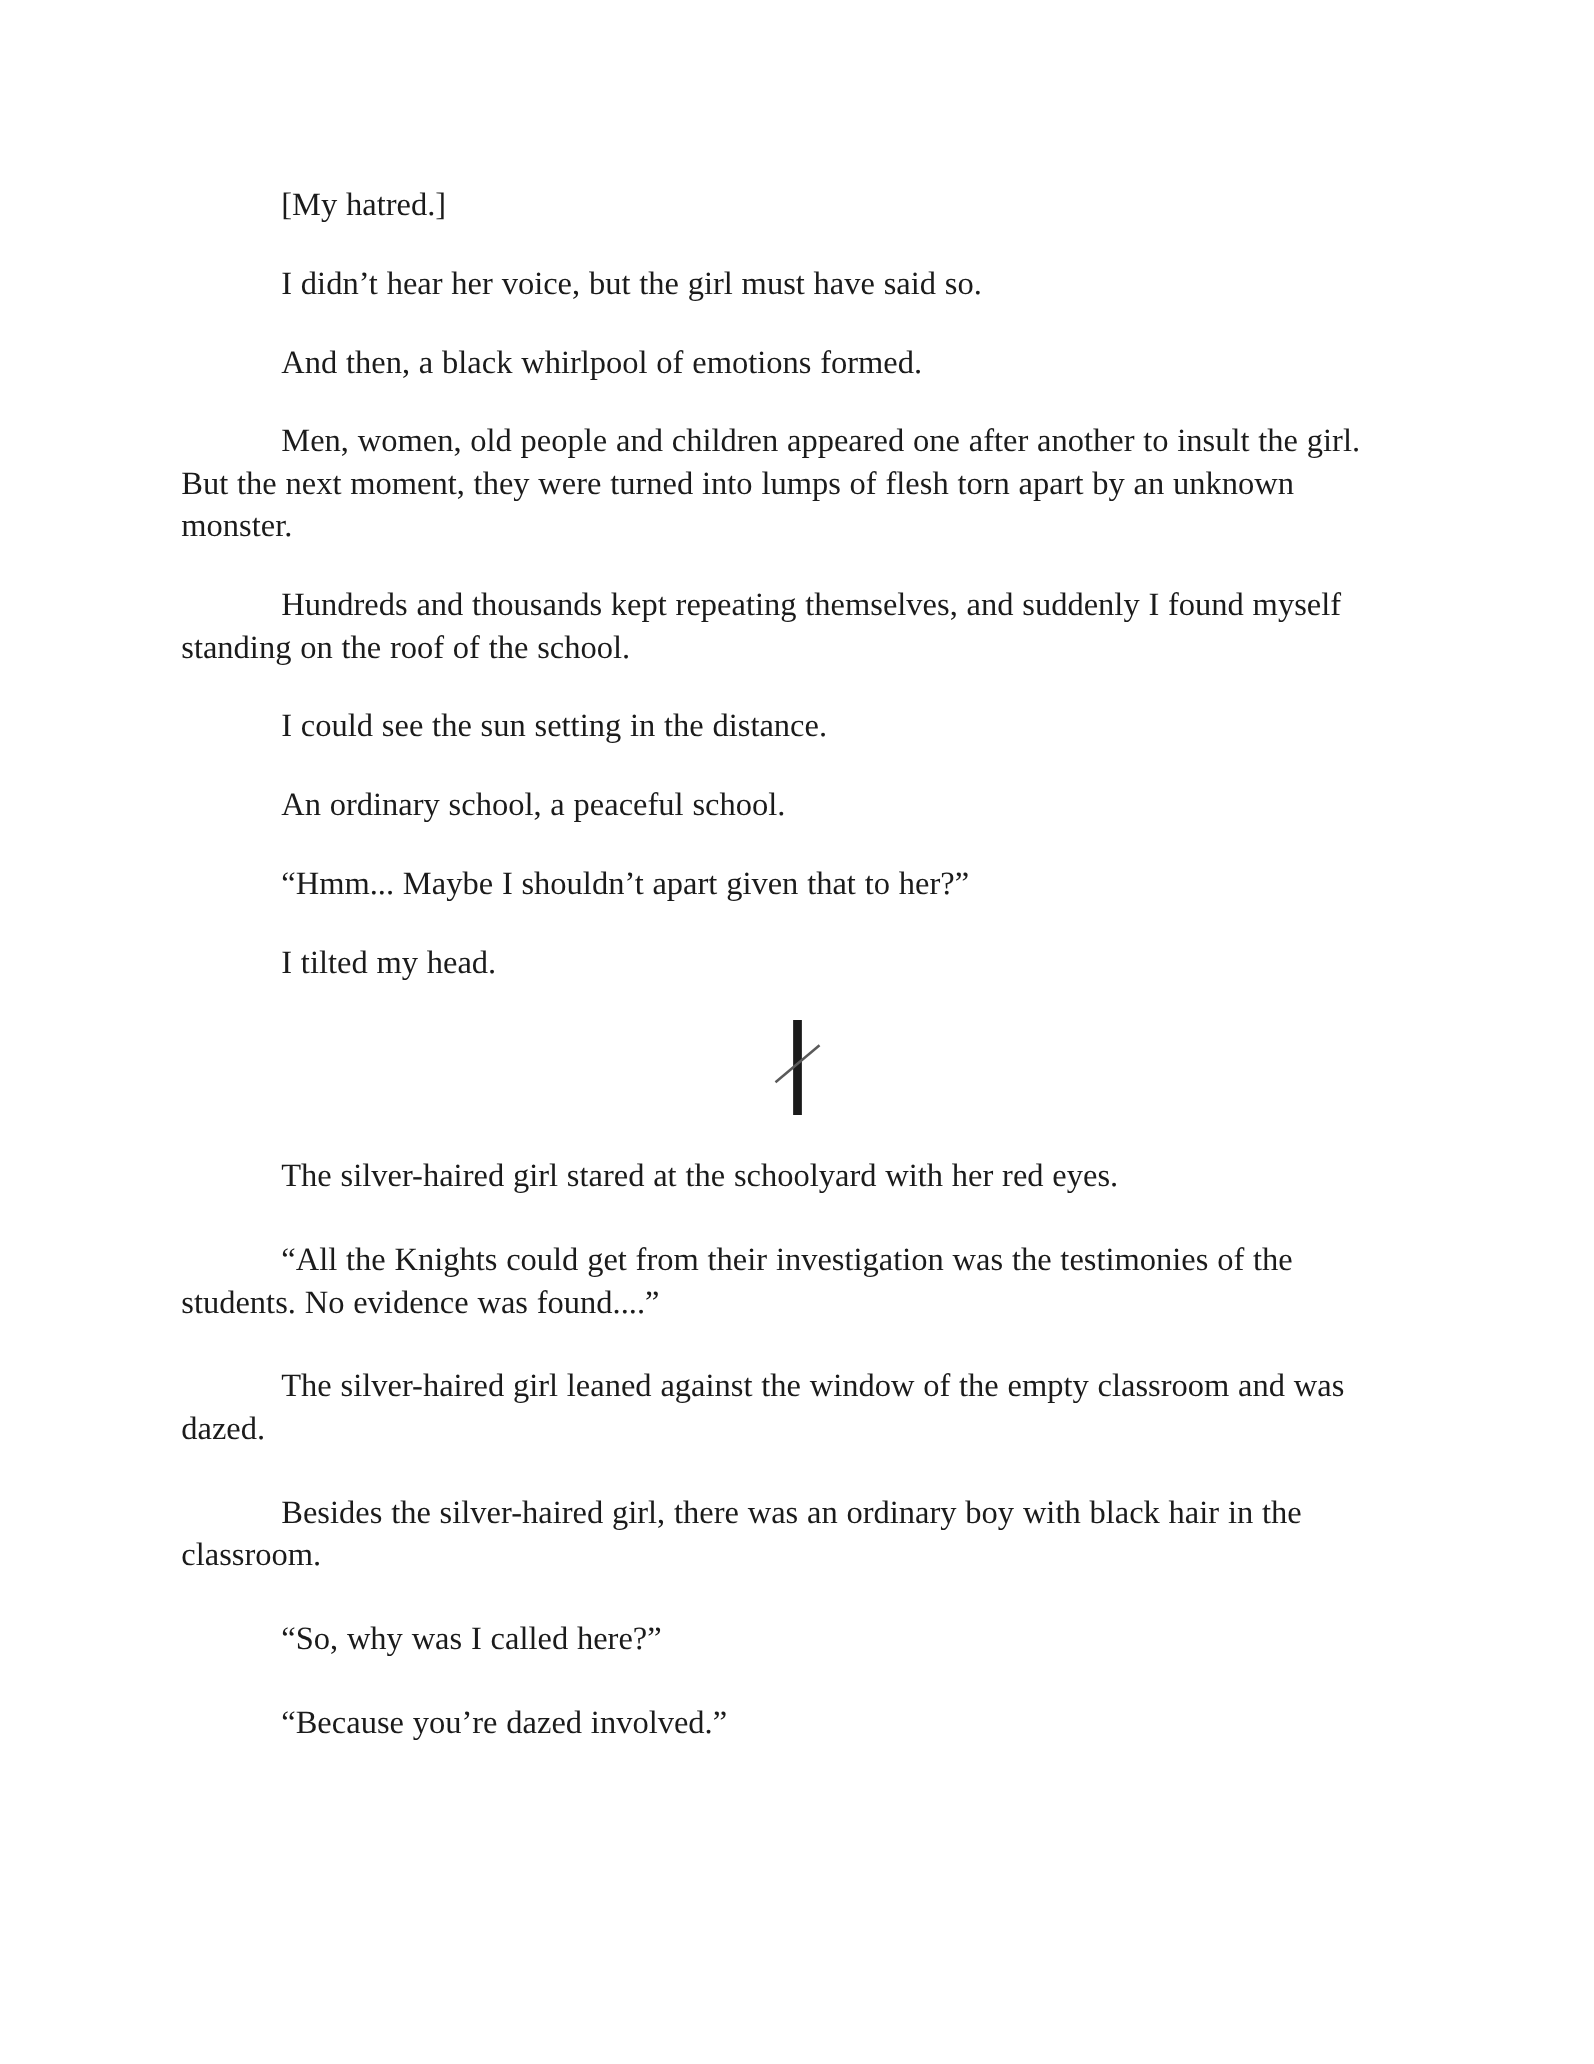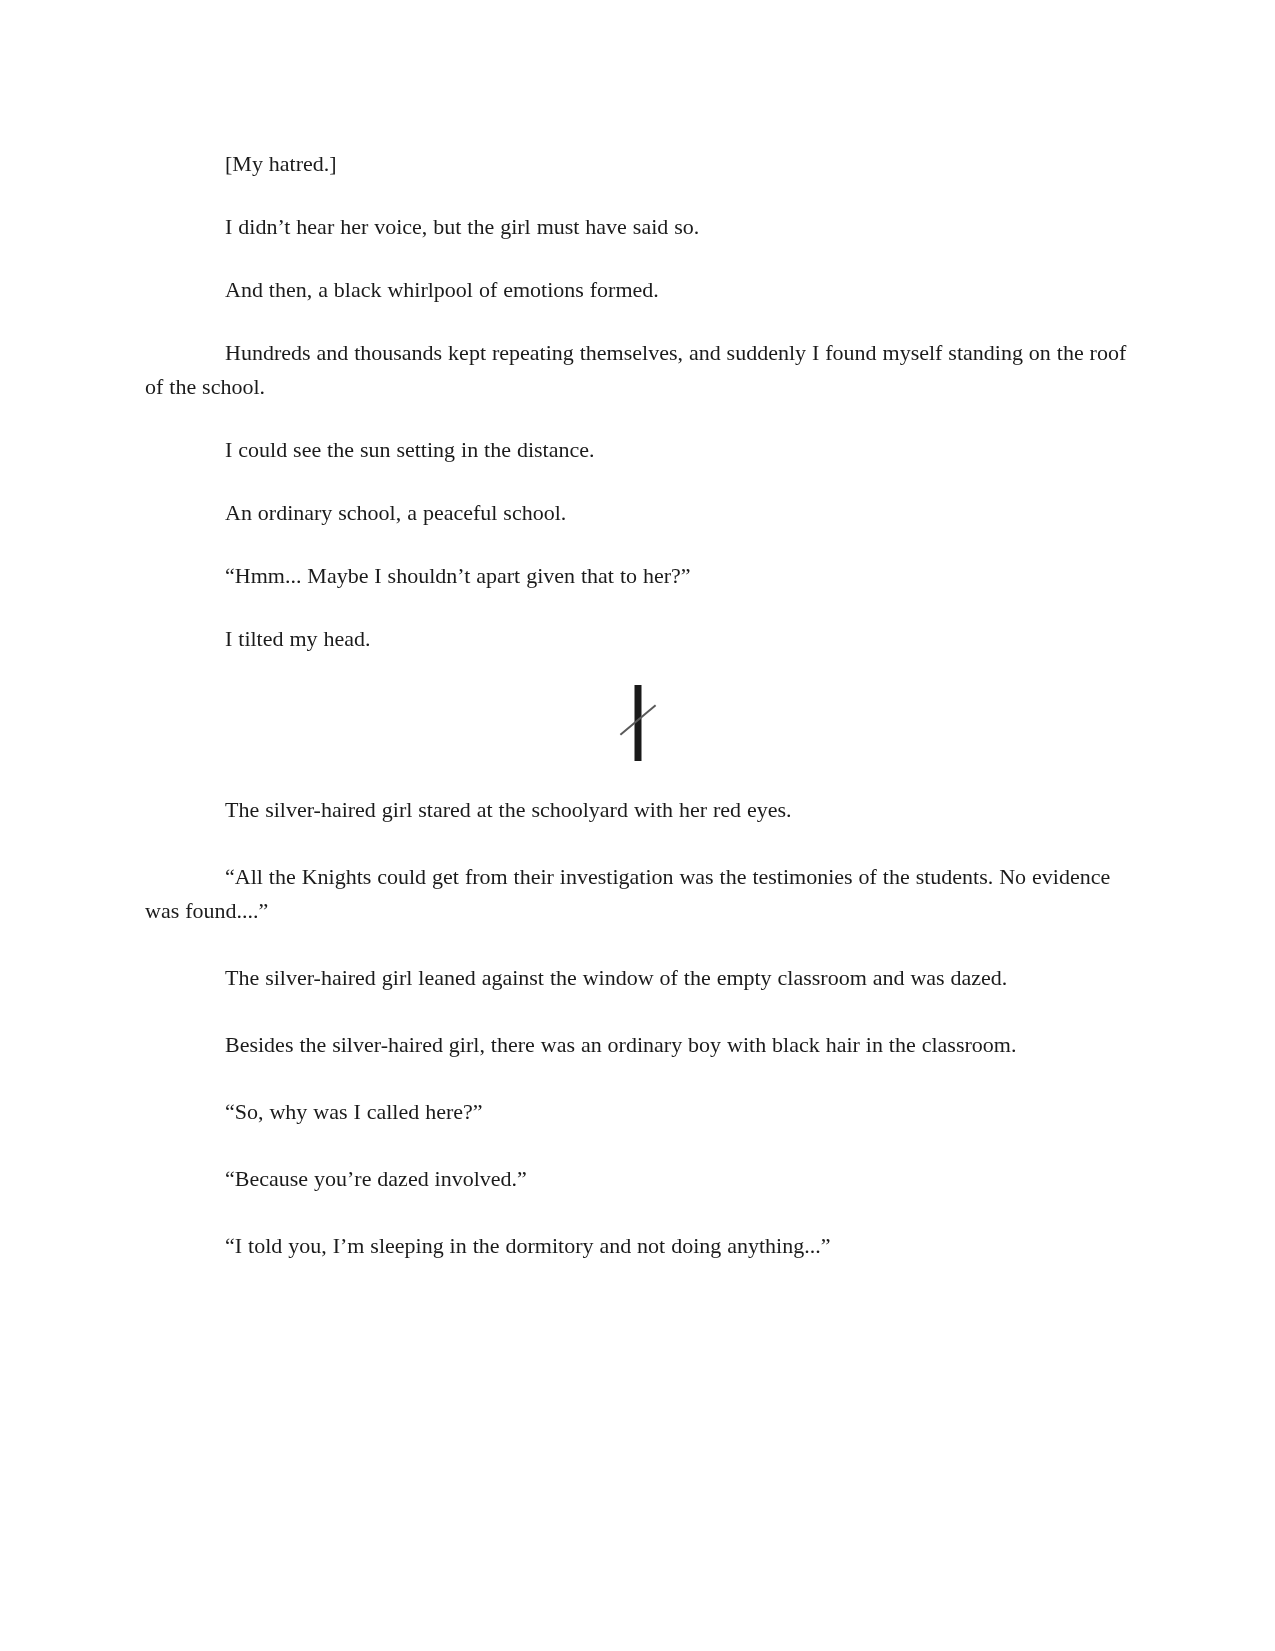--- a/index.html
+++ b/index.html
@@ -16,21 +16,21 @@
   .page {
     box-sizing: border-box;
     position: absolute;
     top: 0;
     left: 0;
     width: 1275px;
     height: 1567px;
     padding: 147px 145px 0 145px;
     background: #ffffff;
     font-family: "Liberation Serif", "DejaVu Serif", serif;
-    font-size: 22px;
+    font-size: 26px;
     line-height: 34px;
     color: #1b1b1b;
   }
   .section p {
     margin: 0 0 29px 0;
     text-indent: 80px;
     word-spacing: 0.02em;
   }
   .section.section-after p {
     margin-bottom: 33px;
@@ -62,35 +62,35 @@
 </style>
 </head>
 <body>
 
 <div class="page">
 
   <div class="section section-before">
       <p>[My hatred.]</p>
       <p>I didn’t hear her voice, but the girl must have said so.</p>
       <p>And then, a black whirlpool of emotions formed.</p>
+      <p>Men, women, old people and children appeared one after another to insult the girl. But the next moment, they were turned into lumps of flesh torn apart by an unknown monster.</p>
       <p>Hundreds and thousands kept repeating themselves, and suddenly I found myself standing on the roof of the school.</p>
       <p>I could see the sun setting in the distance.</p>
       <p>An ordinary school, a peaceful school.</p>
       <p>“Hmm... Maybe I shouldn’t apart given that to her?”</p>
       <p>I tilted my head.</p>
     </div>
 
   <div class="scene-break">
     <span class="bar"></span>
     <span class="slash"></span>
   </div>
 
   <div class="section section-after">
       <p>The silver-haired girl stared at the schoolyard with her red eyes.</p>
       <p>“All the Knights could get from their investigation was the testimonies of the students. No evidence was found....”</p>
       <p>The silver-haired girl leaned against the window of the empty classroom and was dazed.</p>
       <p>Besides the silver-haired girl, there was an ordinary boy with black hair in the classroom.</p>
       <p>“So, why was I called here?”</p>
       <p>“Because you’re dazed involved.”</p>
-      <p>“I told you, I’m sleeping in the dormitory and not doing anything...”</p>
     </div>
 
 </div>
 
 </body></html>

